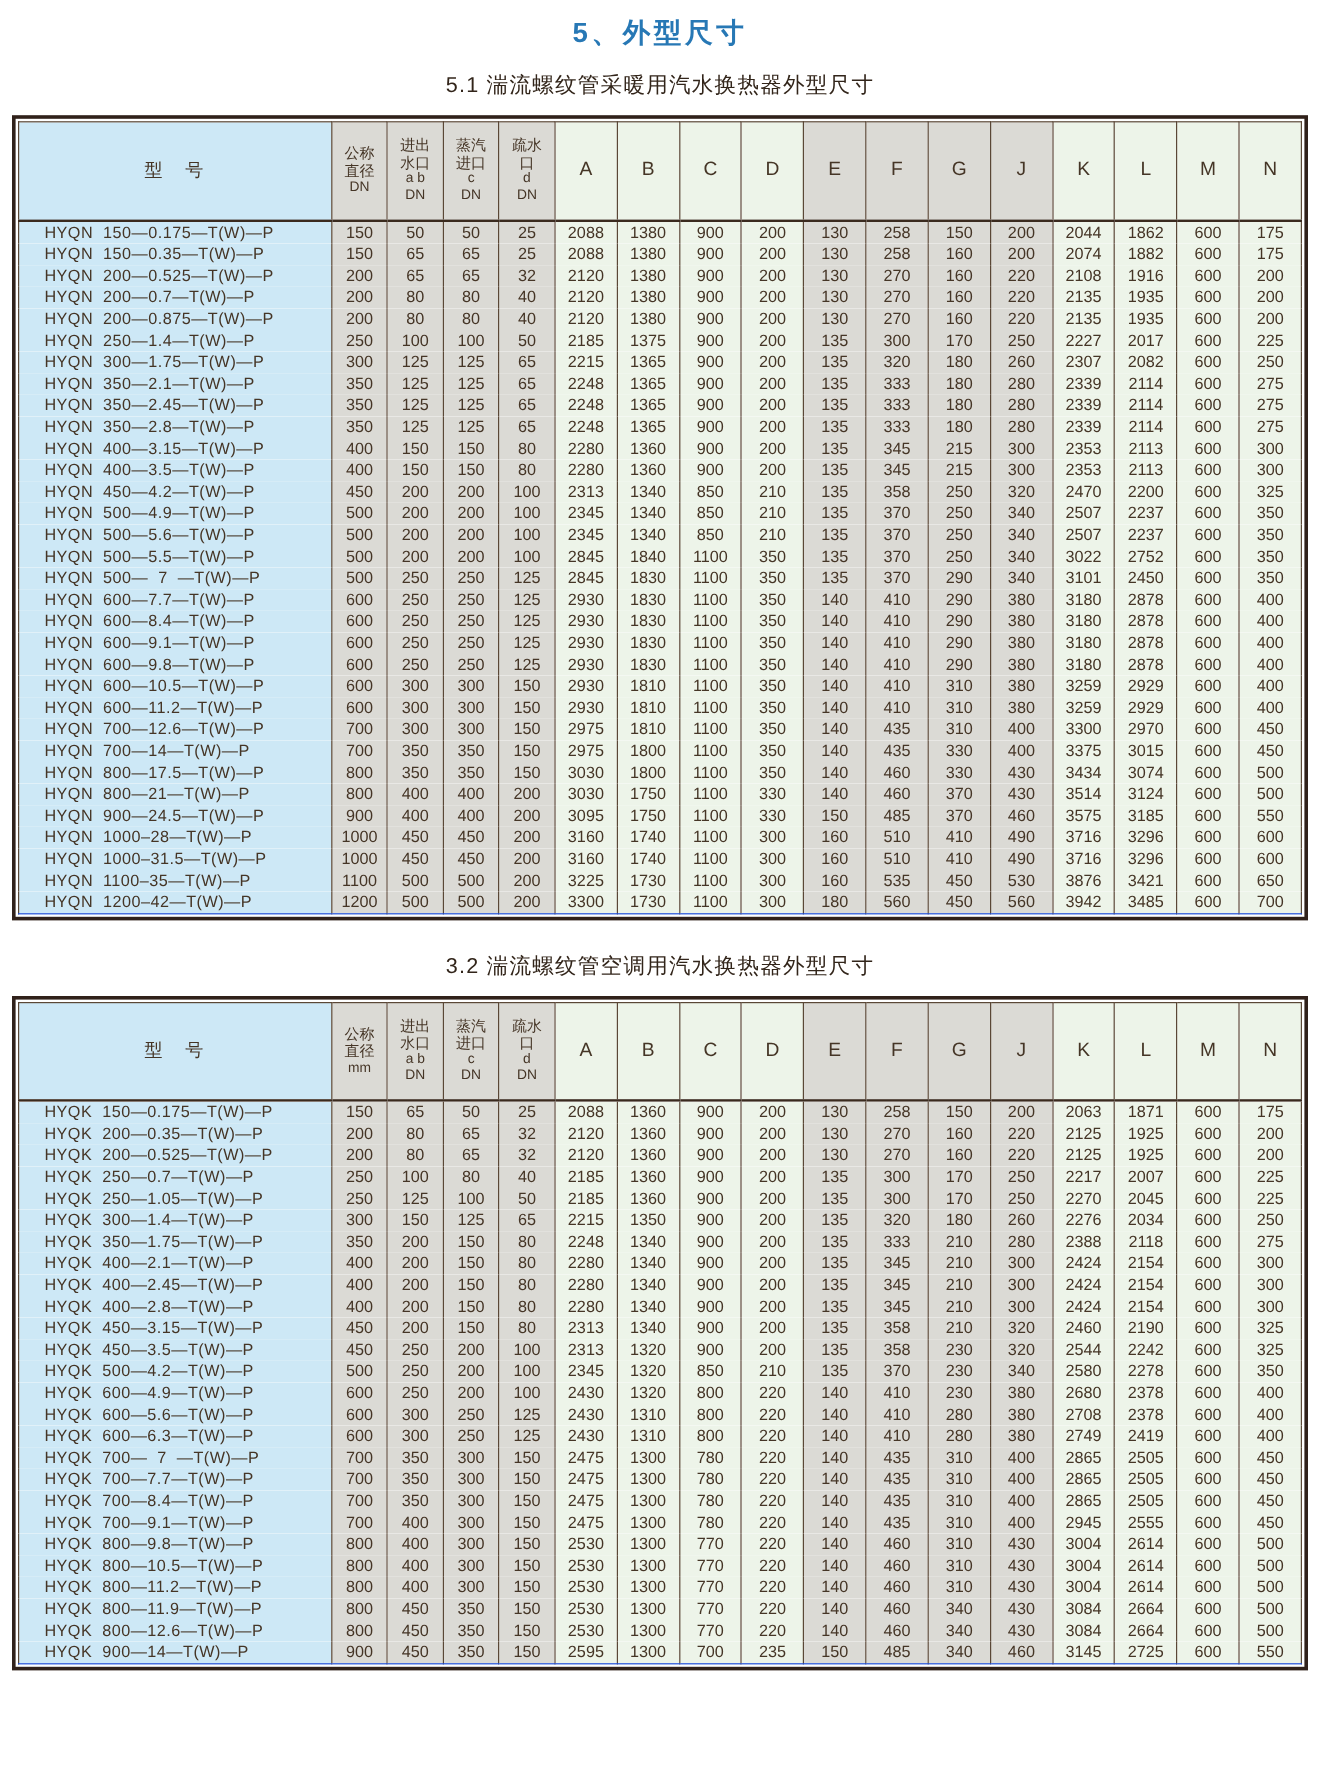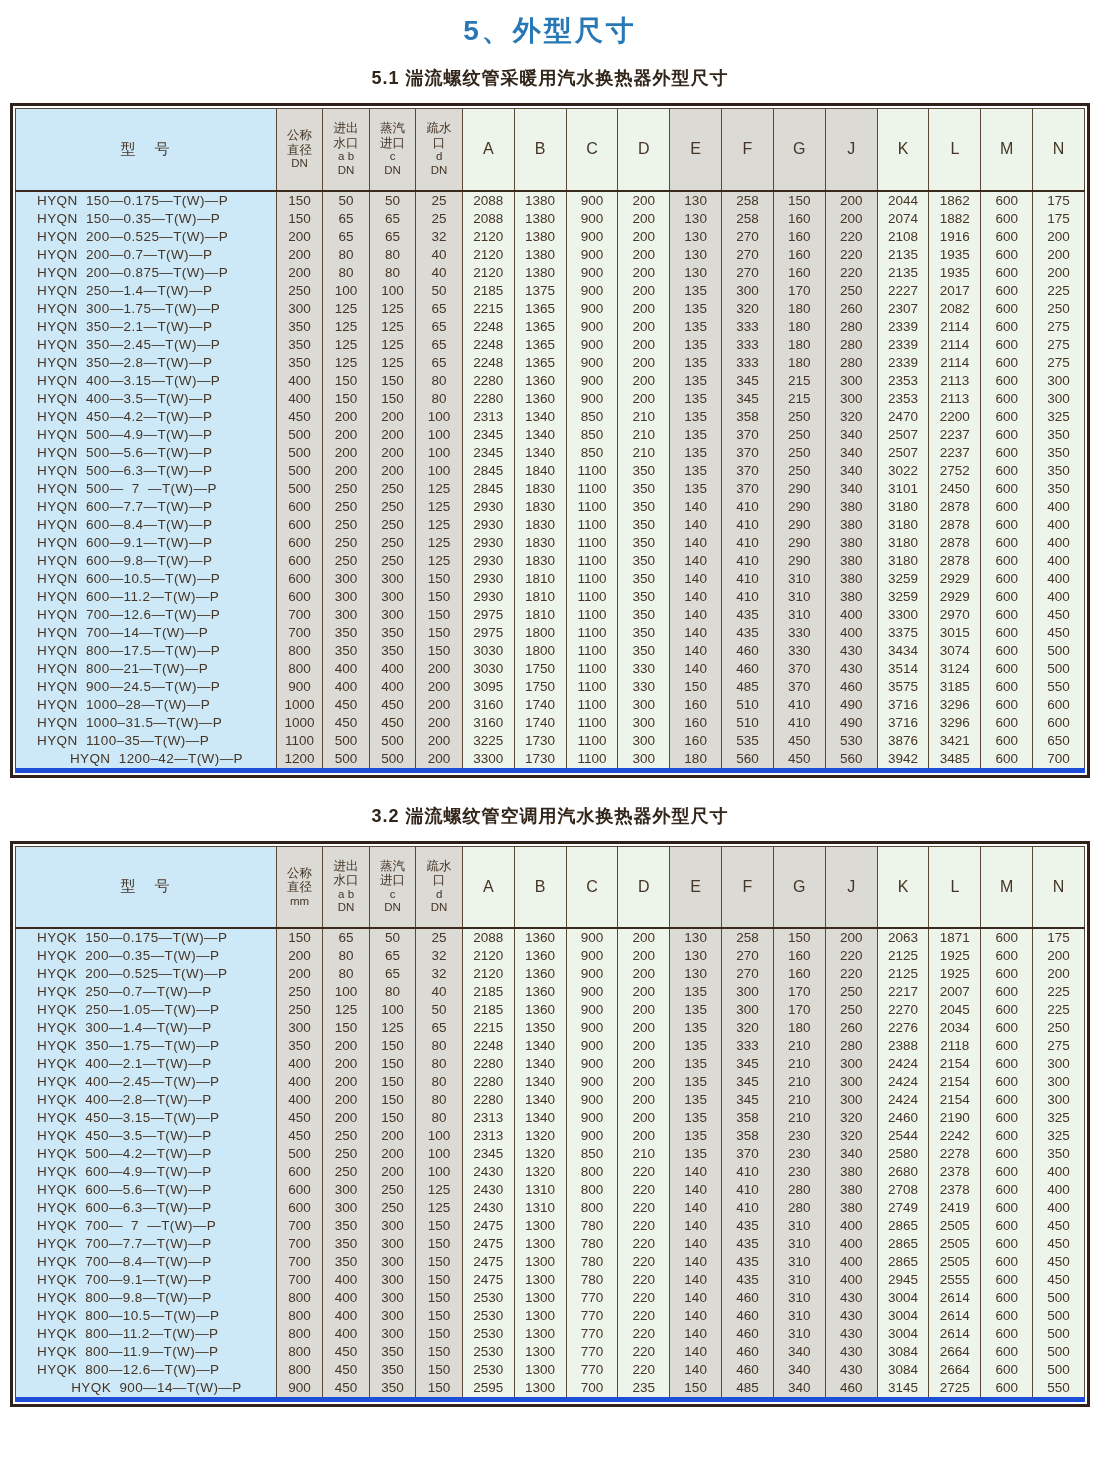--- a/index.html
+++ b/index.html
@@ -9,30 +9,30 @@
     min-height: 1478px;
     background: #ffffff;
     font-family: "Liberation Sans", "DejaVu Sans", sans-serif;
     color: #453526;
   }
   .page { padding: 6px 10px 10px 10px; }
 
   .doc-title {
     text-align: center;
     color: #2778b5;
-    font-size: 28px;
+    font-size: 23px;
     font-weight: bold;
     letter-spacing: 3px;
     margin: 6px 0 16px 0;
   }
   .section-subtitle {
     text-align: center;
     color: #32251a;
     font-size: 18px;
-    font-weight: bold;
+    font-weight: normal;
     letter-spacing: 1px;
     margin: 14px 0 13px 0;
   }
 
   .table-frame {
     border: 3px solid #30211a;
     padding: 2px;
     background: #ffffff;
     margin-bottom: 26px;
   }
@@ -55,21 +55,21 @@
     height: 82px;
     vertical-align: middle;
     font-weight: normal;
   }
   tbody td {
     height: 18px;
     line-height: 18px;
     font-size: 13.5px;
     white-space: pre;
   }
-  tbody tr:last-child td { border-bottom: 5px solid #1d4ed8; text-align: center; }
+  tbody tr:last-child td { border-bottom: 1px solid #1d4ed8; }
 
   .c-model { background: #cde8f6; }
   .c-gray  { background: #dbdad5; }
   .c-green { background: #edf4e9; }
 
   td.model-cell {
     text-align: left;
     padding-left: 21px;
     letter-spacing: 0.4px;
     font-size: 13.5px;
@@ -442,21 +442,21 @@
               <td class="c-gray">135</td>
               <td class="c-gray">370</td>
               <td class="c-gray">250</td>
               <td class="c-gray">340</td>
               <td class="c-green">2507</td>
               <td class="c-green">2237</td>
               <td class="c-green">600</td>
               <td class="c-green">350</td>
             </tr>
             <tr>
-              <td class="c-model model-cell">HYQN  500—6.3—T(W)—P</td>
+              <td class="c-model model-cell">HYQN  500—5.5—T(W)—P</td>
               <td class="c-gray">500</td>
               <td class="c-gray">200</td>
               <td class="c-gray">200</td>
               <td class="c-gray">100</td>
               <td class="c-green">2845</td>
               <td class="c-green">1840</td>
               <td class="c-green">1100</td>
               <td class="c-green">350</td>
               <td class="c-gray">135</td>
               <td class="c-gray">370</td>

